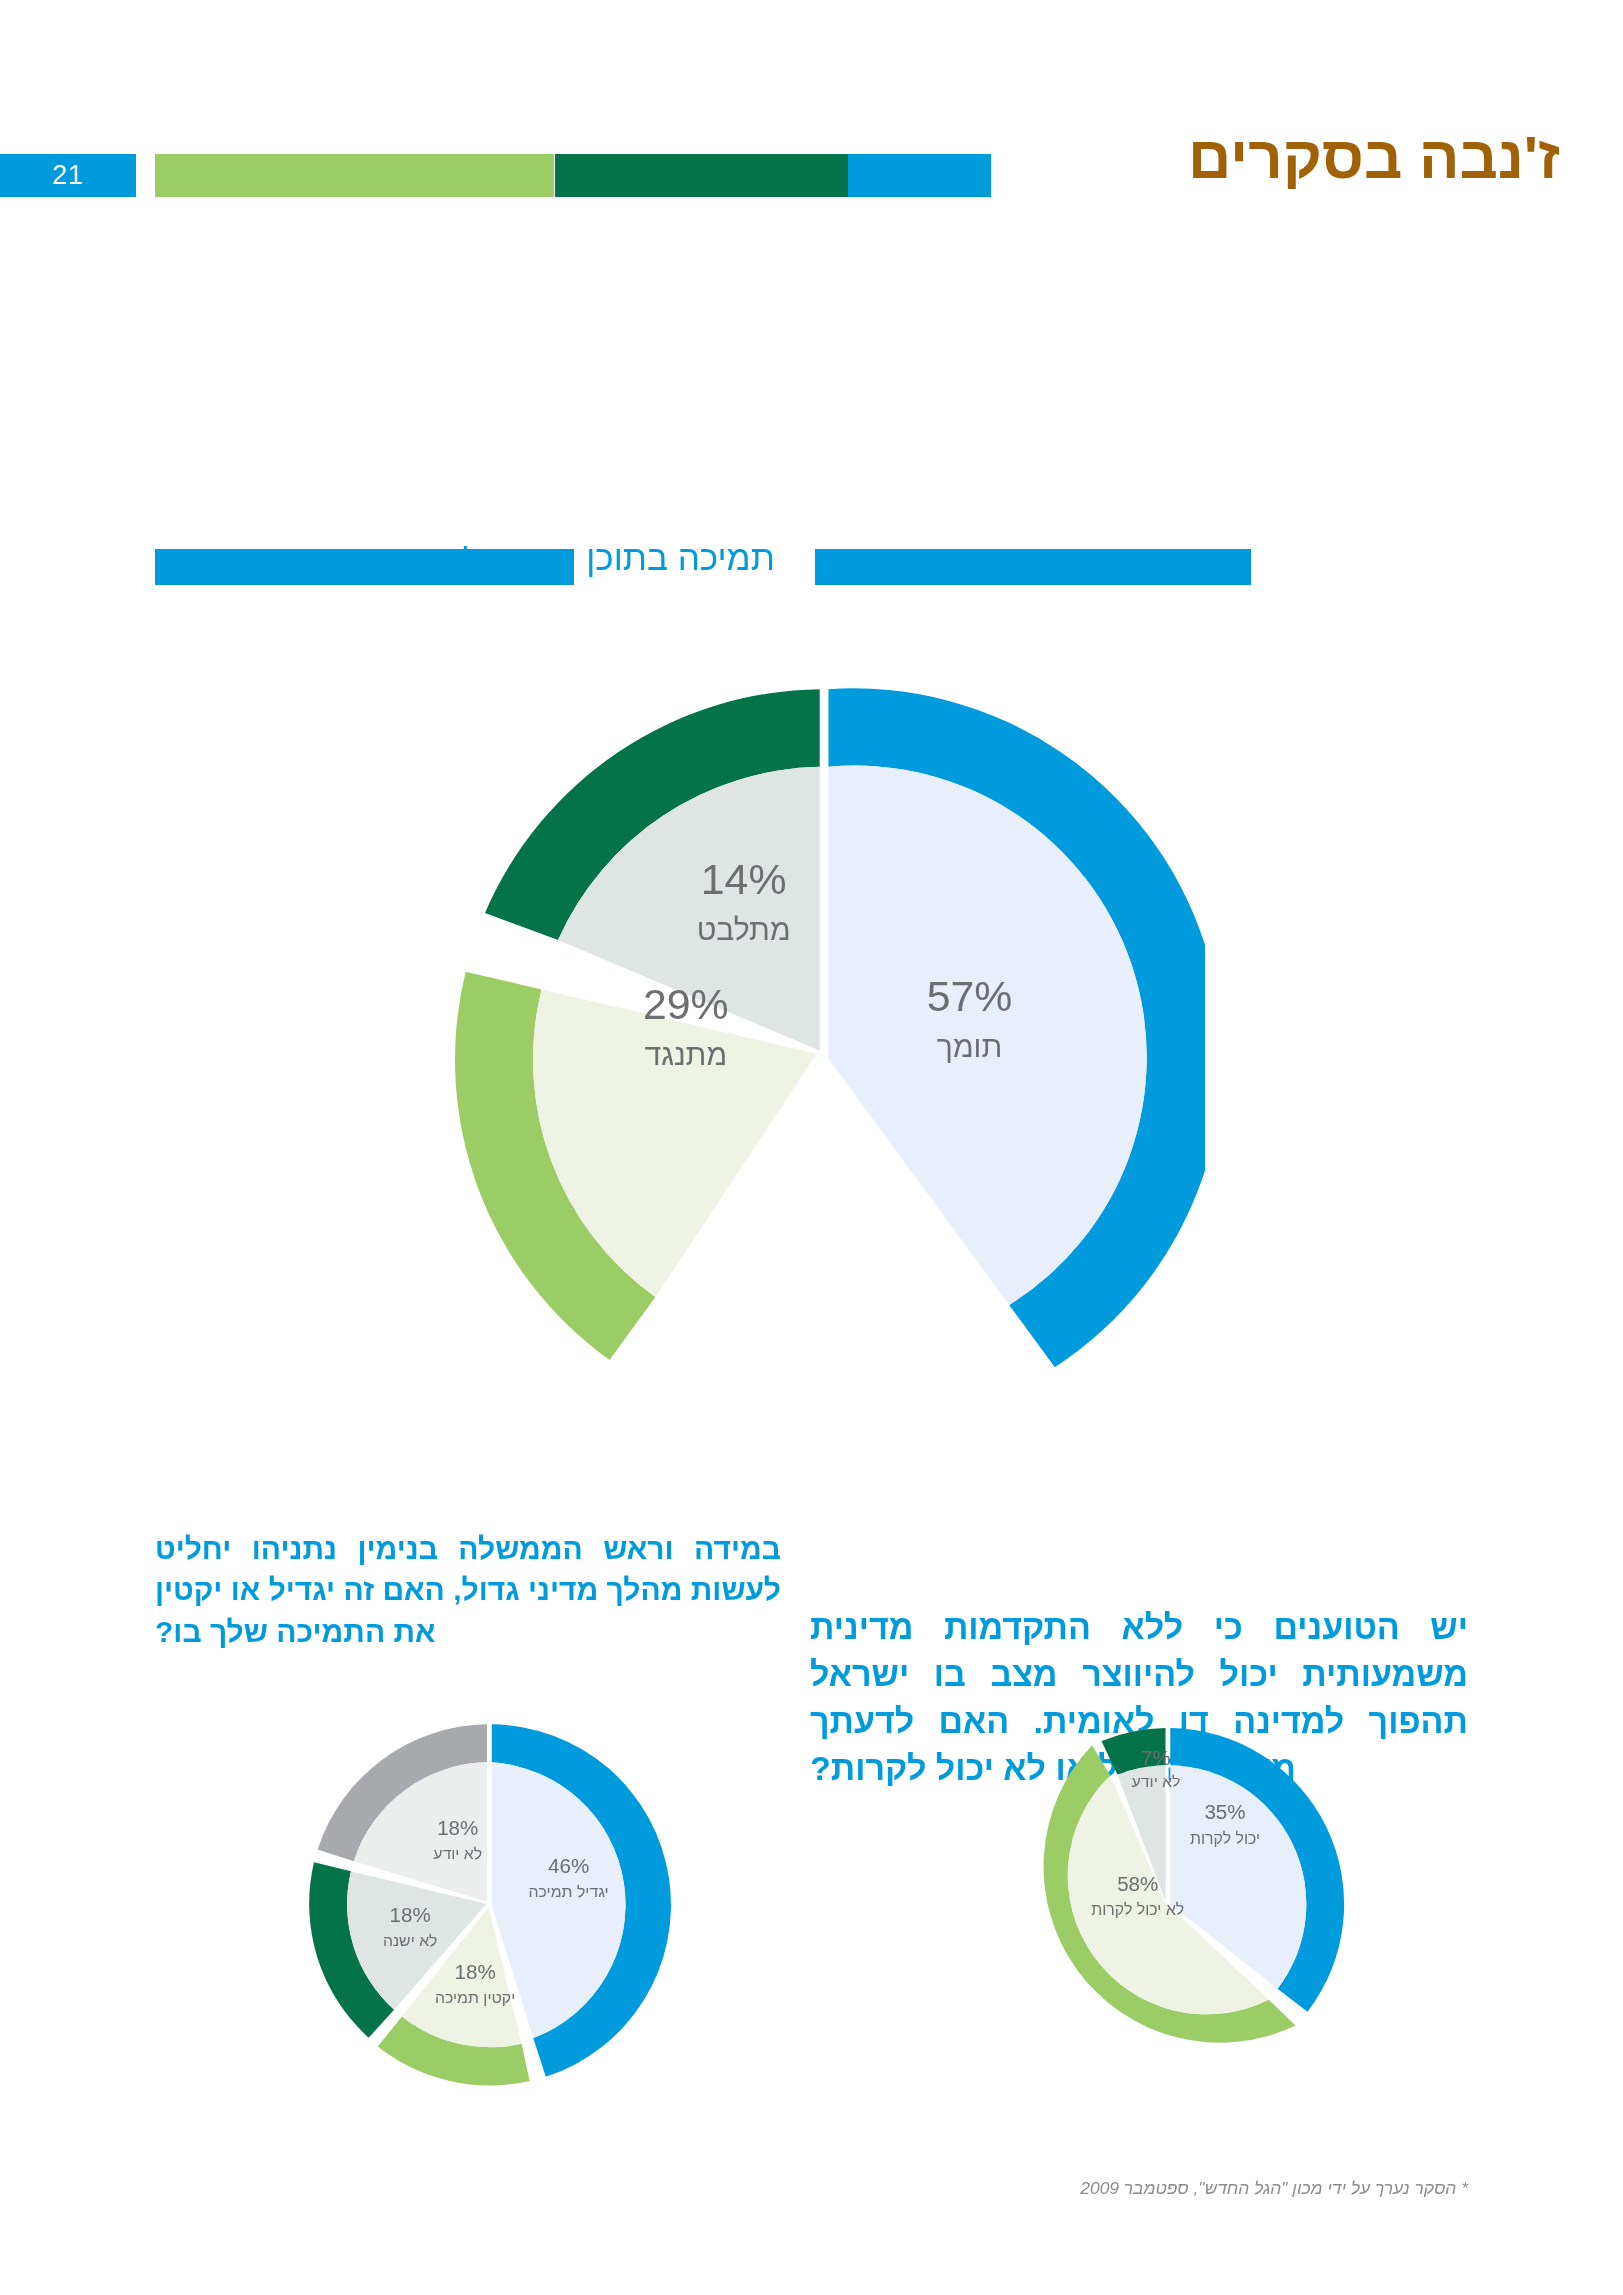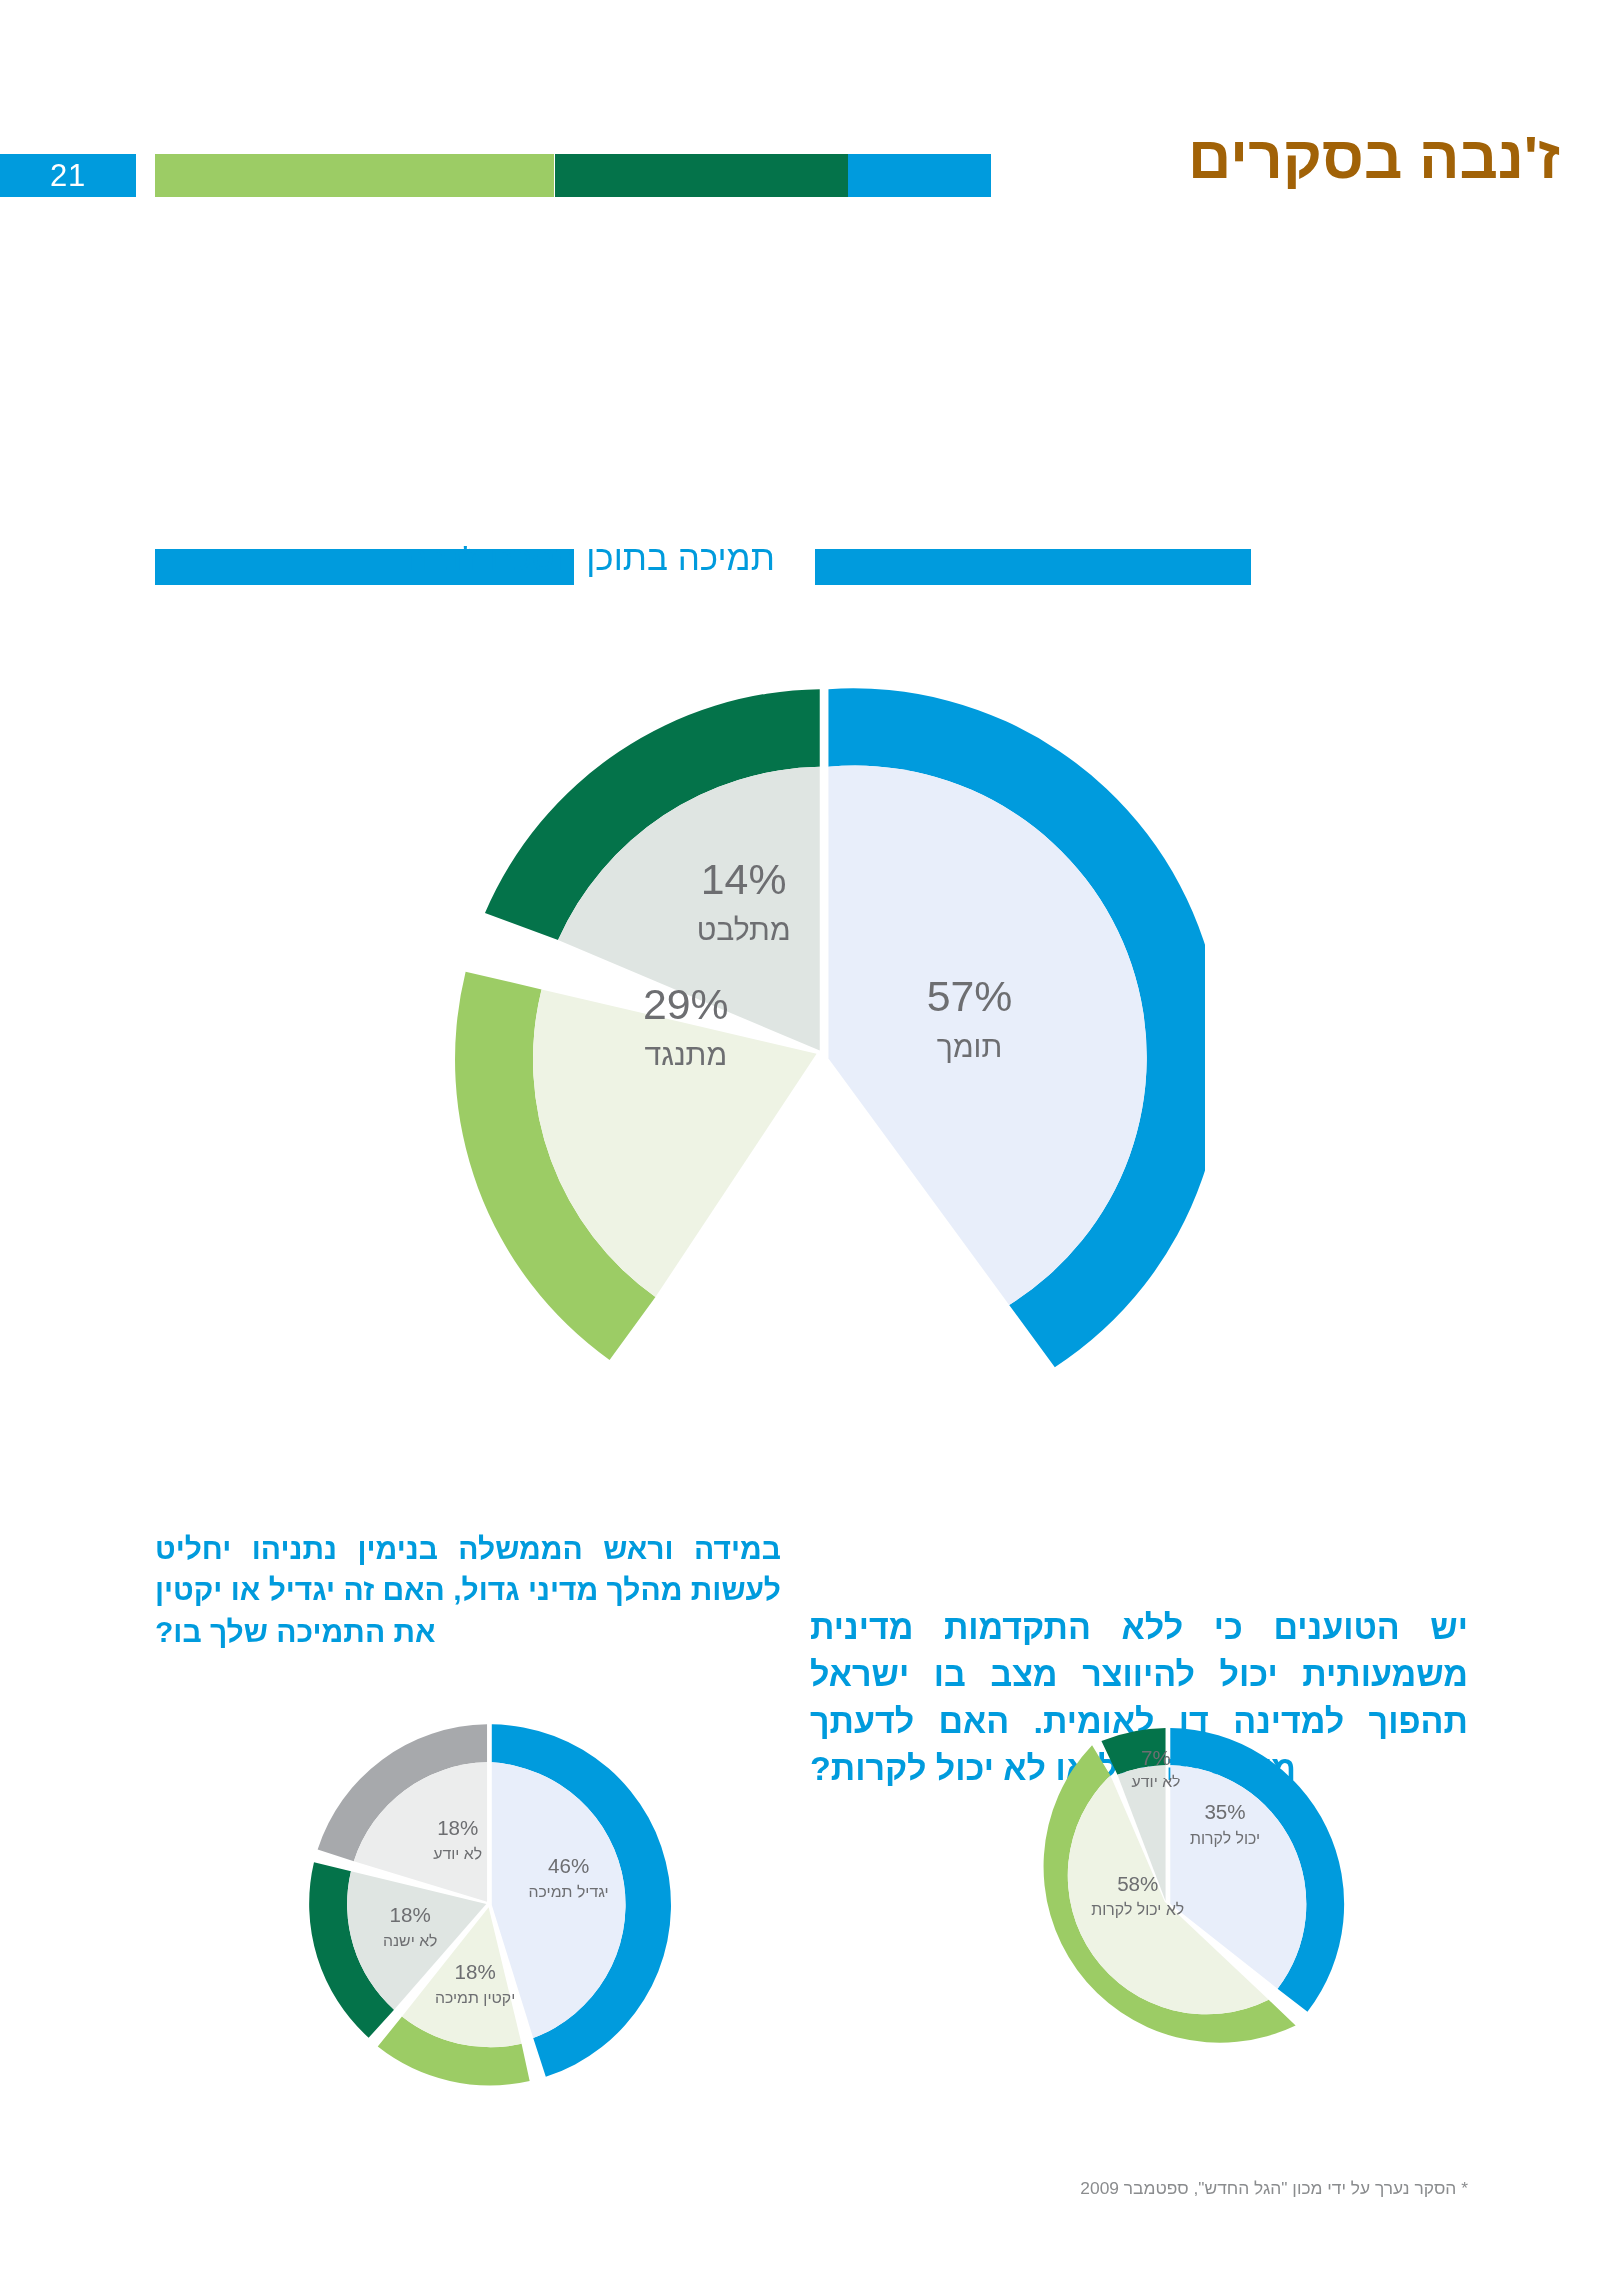--- a/index.html
+++ b/index.html
@@ -12,21 +12,21 @@
     position:relative;
   }
   .page{position:relative;width:1623px;height:2295px;}
 
   
   .header{position:absolute;top:154px;left:0;width:1623px;height:43px;}
   .pagenum{
     position:absolute;left:0;top:0;width:136px;height:43px;
     background:var(--blue);color:#fff;
     display:flex;align-items:center;justify-content:center;
-    font-size:31px;letter-spacing:0.8px;direction:ltr;
+    font-size:27px;letter-spacing:0.8px;direction:ltr;
   }
   .bar-seg{position:absolute;top:0;height:43px;}
   .bar-green-light{left:155px;width:399px;background:var(--green-light);}
   .bar-green-dark{left:555px;width:293px;background:var(--green-dark);}
   .bar-blue{left:848px;width:143px;background:var(--blue);}
   .page-title{
     position:absolute;right:63px;top:128px;
     font-size:60px;font-weight:bold;color:#a16207;
     letter-spacing:0px;line-height:1;white-space:nowrap;
   }
@@ -64,21 +64,21 @@
     font-size:30px;line-height:1.38;color:var(--blue);font-weight:bold;
     text-align:justify;text-align-last:left;direction:rtl;
   }
 
   .chart-right{position:absolute;left:987px;top:1728px;width:365px;height:357px;}
   .chart-left{position:absolute;left:293px;top:1724px;width:396px;height:365px;}
 
   
   .footnote{
     position:absolute;right:155px;top:2178px;
-    font-size:17.4px;color:#8a8c8e;direction:rtl;white-space:nowrap;
+    font-size:17.4px;color:#8a8c8e;direction:rtl;white-space:nowrap;font-style:italic;
   }
 
   
   .pie-pct{font-size:54px;fill:#6d6e71;}
   .pie-lbl{font-size:38px;fill:#6d6e71;}
   .spie-pct{font-size:26px;fill:#6d6e71;}
   .spie-lbl{font-size:20px;fill:#6d6e71;}
   svg text{font-family:"Liberation Sans","DejaVu Sans",sans-serif;direction:rtl;}
 
   :root{

